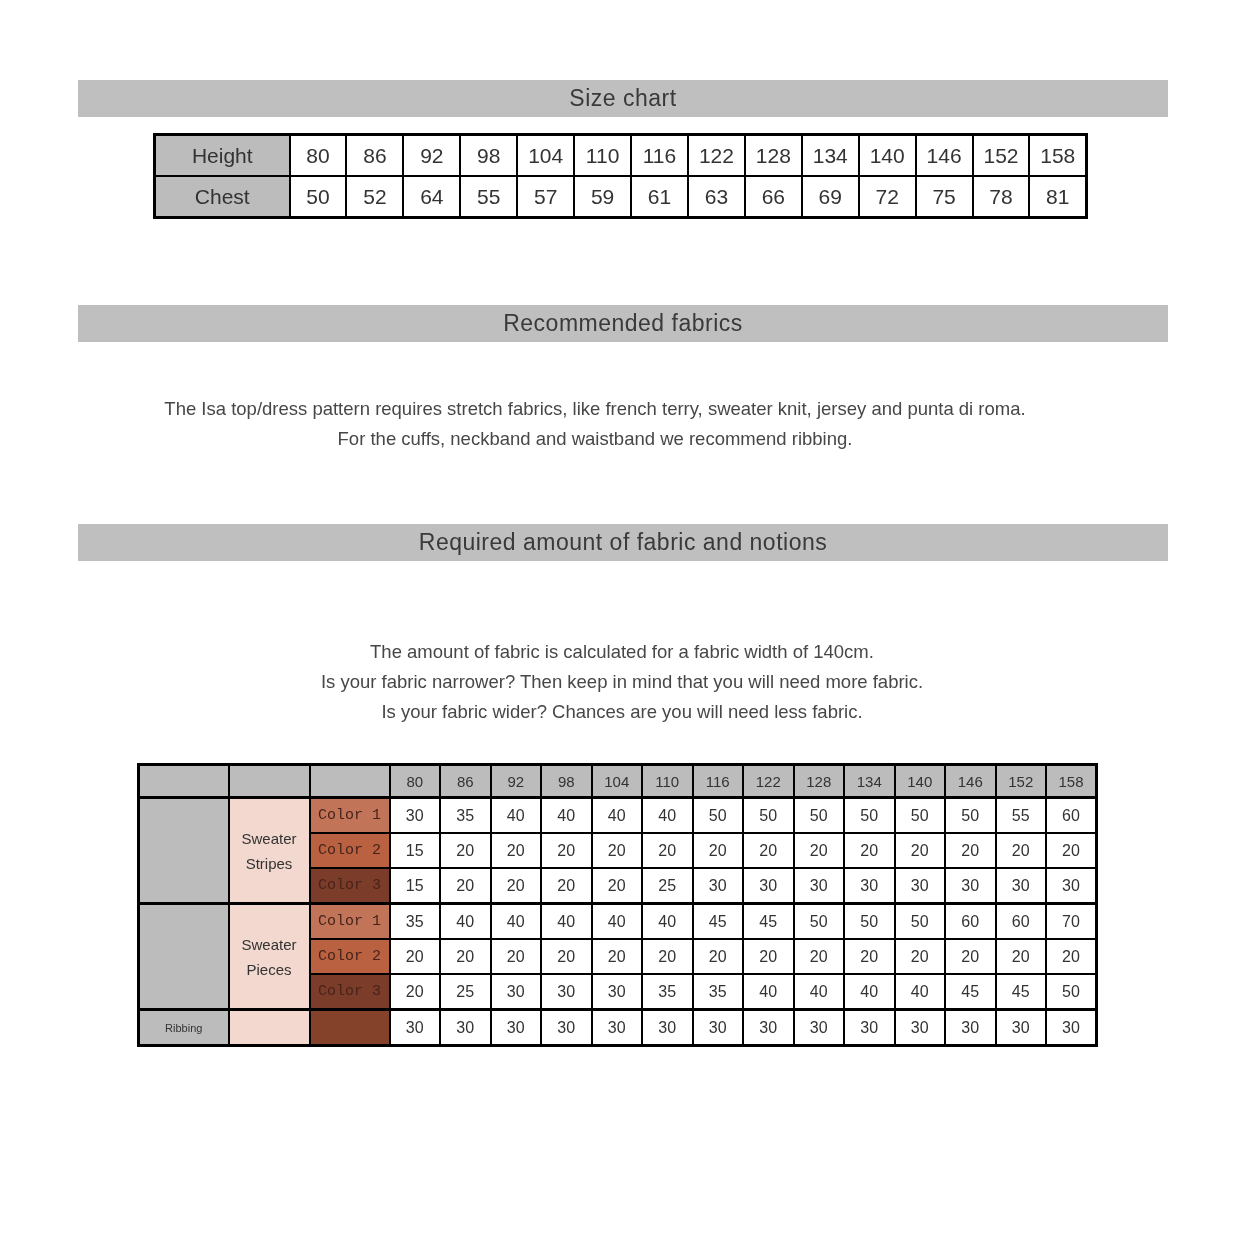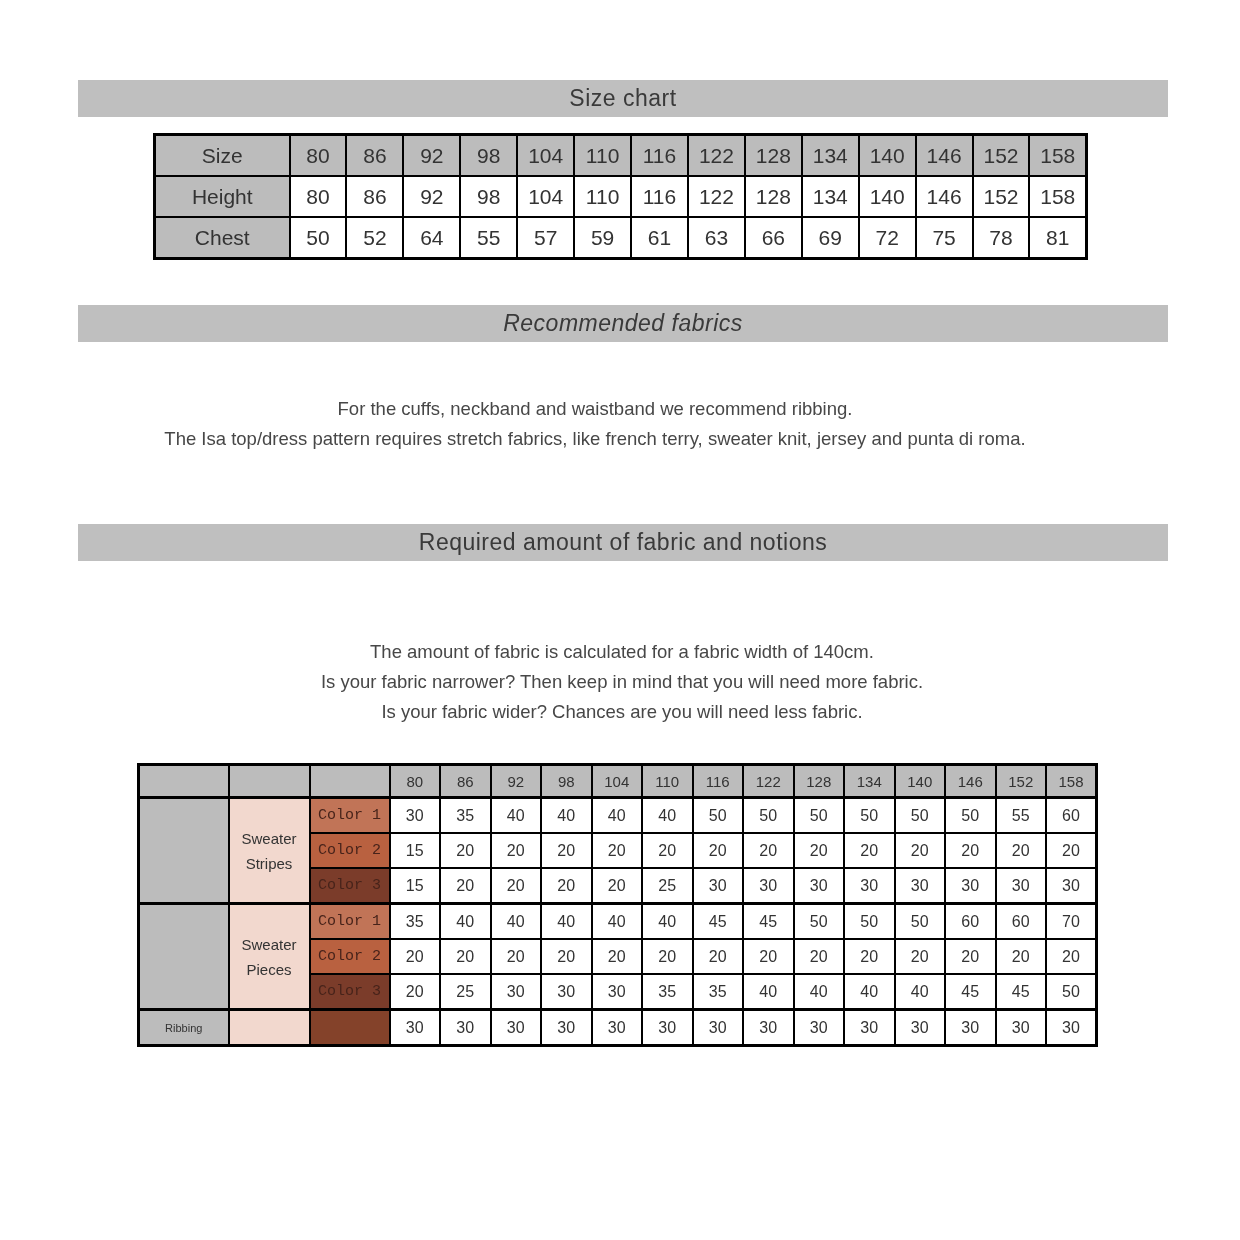--- a/index.html
+++ b/index.html
@@ -15,21 +15,21 @@
 
   
   .banner {
     position:absolute;
     left:78px; width:1090px; height:37px;
     background:#bfbfbf;
     display:flex; align-items:center; justify-content:center;
     font-size:23px; letter-spacing:0.5px; color:#3a3a3a;
   }
   #banner-size    { top:80px; }
-  #banner-fabrics { top:305px;font-style:italic; }
+  #banner-fabrics { top:305px; }
   #banner-required{ top:524px; }
 
   
   .para { position:absolute; text-align:center; font-size:18.5px; line-height:30px; color:#474747; }
   #para-fabrics  { top:394px; left:0; width:1190px; }
   #para-required { top:637px; left:0; width:1244px; }
 
   
   #size-table-wrap { position:absolute; top:133px; left:153px; }
   table { border-collapse:collapse; table-layout:fixed; }
@@ -75,37 +75,20 @@
           <col>
           <col>
           <col>
           <col>
           <col>
           <col>
           <col>
         </colgroup>
       <tbody id="sc-body">
           <tr>
-            <td class="hdr">Size</td>
-            <td class="hdr">80</td>
-            <td class="hdr">86</td>
-            <td class="hdr">92</td>
-            <td class="hdr">98</td>
-            <td class="hdr">104</td>
-            <td class="hdr">110</td>
-            <td class="hdr">116</td>
-            <td class="hdr">122</td>
-            <td class="hdr">128</td>
-            <td class="hdr">134</td>
-            <td class="hdr">140</td>
-            <td class="hdr">146</td>
-            <td class="hdr">152</td>
-            <td class="hdr">158</td>
-          </tr>
-          <tr>
             <td class="label">Height</td>
             <td>80</td>
             <td>86</td>
             <td>92</td>
             <td>98</td>
             <td>104</td>
             <td>110</td>
             <td>116</td>
             <td>122</td>
             <td>128</td>
@@ -134,22 +117,22 @@
           </tr>
         </tbody>
     </table>
   </div>
 
   <div class="banner" id="banner-fabrics">
     <span>Recommended fabrics</span>
   </div>
 
   <div class="para" id="para-fabrics">
+    <div>The Isa top/dress pattern requires stretch fabrics, like french terry, sweater knit, jersey and punta di roma.</div>
     <div>For the cuffs, neckband and waistband we recommend ribbing.</div>
-    <div>The Isa top/dress pattern requires stretch fabrics, like french terry, sweater knit, jersey and punta di roma.</div>
   </div>
 
   <div class="banner" id="banner-required">
     <span>Required amount of fabric and notions</span>
   </div>
 
   <div class="para" id="para-required">
     <div>The amount of fabric is calculated for a fabric width of 140cm.</div>
     <div>Is your fabric narrower? Then keep in mind that you will need more fabric.</div>
     <div>Is your fabric wider? Chances are you will need less fabric.</div>

